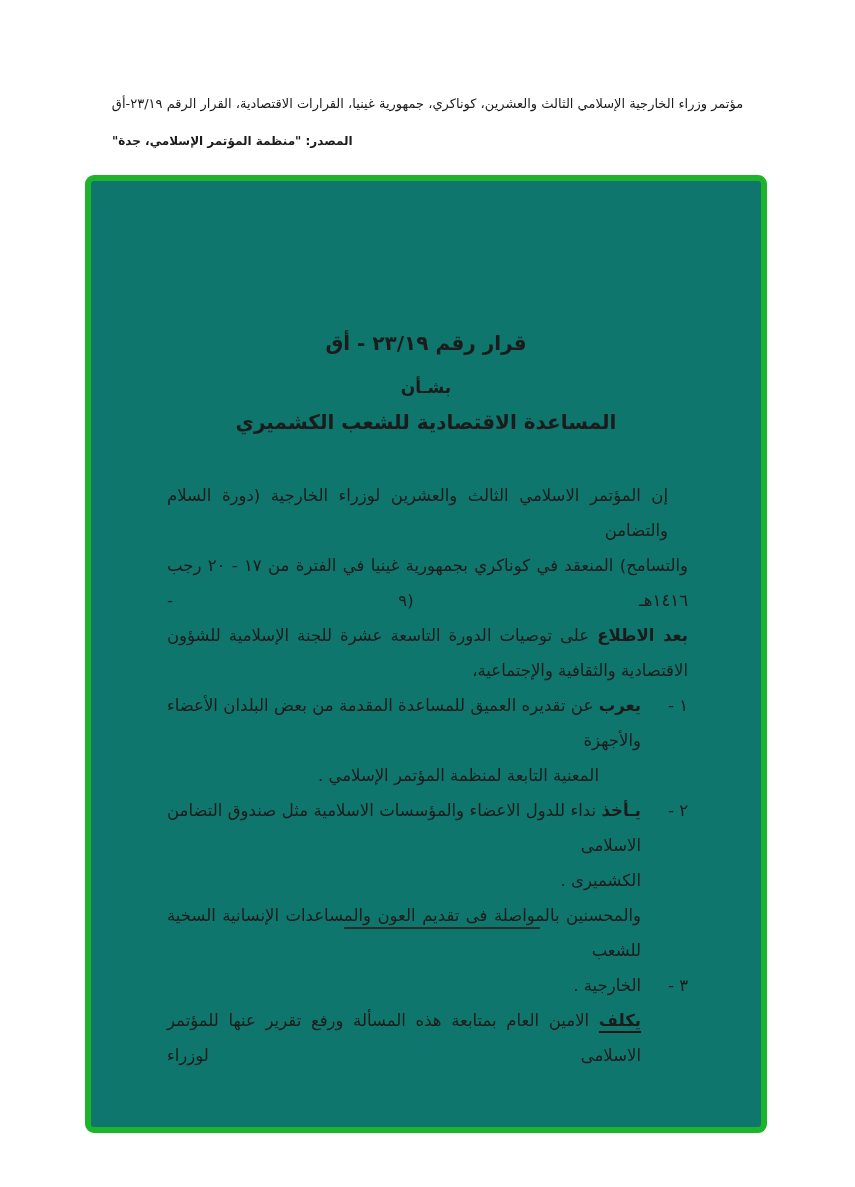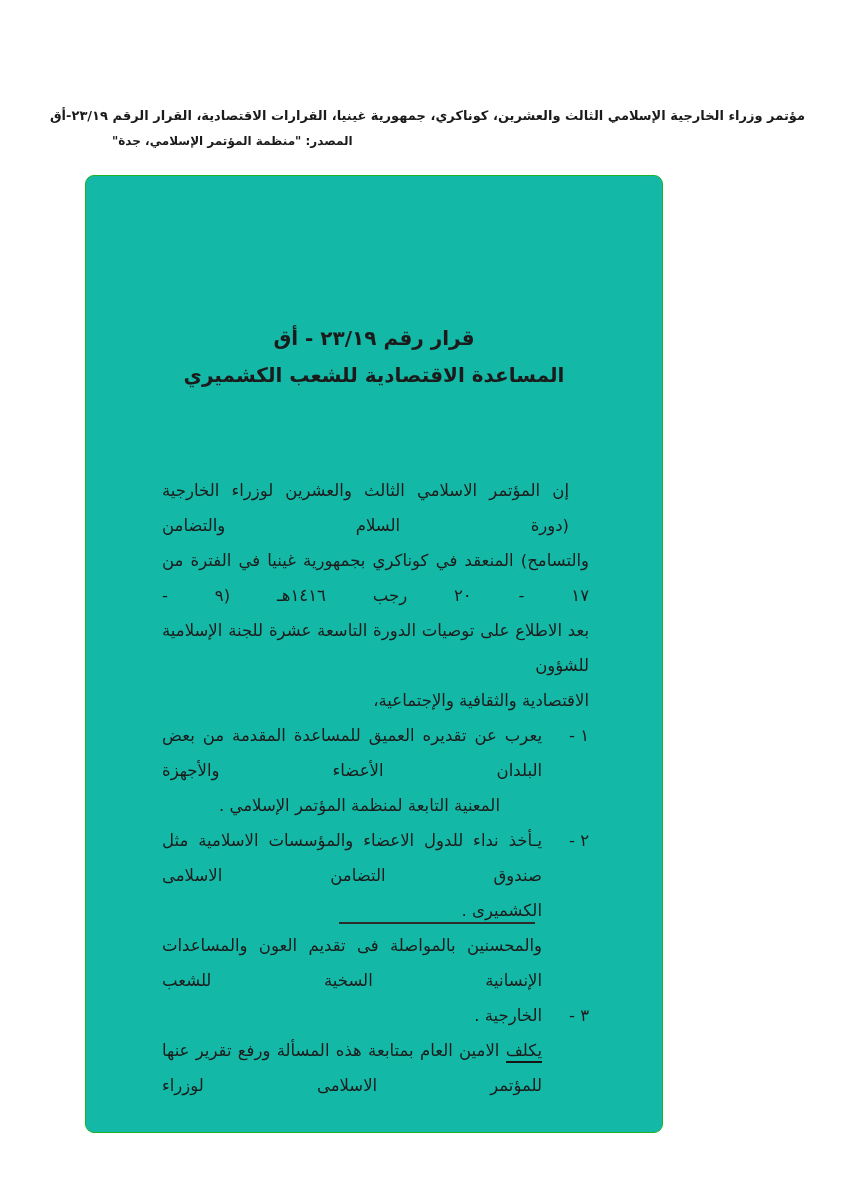--- a/index.html
+++ b/index.html
@@ -7,60 +7,60 @@
     position:relative;
     width:855px;height:1187px;
     background:#ffffff;
     direction:rtl;
     font-family:"DejaVu Sans", sans-serif;
     color:#1b1b1b;
     overflow:hidden;
   }
   
   .hdr1{
-    position:absolute;top:108px;left:0;right:0;
+    position:absolute;top:96px;left:0;right:0;
     text-align:center;
-    font-size:13px;font-weight:bold;
+    font-size:13px;font-weight:normal;
     letter-spacing:0;
     white-space:nowrap;
   }
   .hdr2{
     position:absolute;top:134px;left:112px;
     font-size:12px;font-weight:bold;
     white-space:nowrap;
   }
   
   .frame{
     position:absolute;left:85px;top:175px;
-    width:578px;height:958px;
+    width:682px;height:958px;
     box-sizing:border-box;
-    border:1px solid #737373;
+    border:6px solid #737373;
     border-radius:9px;
-    background:#14b8a6;
+    background:#0f766e;
   }
   
   .title-block{
     position:absolute;top:148px;left:0;right:0;
     text-align:center;
   }
   .t1{font-size:20px;font-weight:bold;line-height:28px;}
   .t2{font-size:17px;font-weight:bold;line-height:24px;margin-top:18px;}
   .t3{font-size:20px;font-weight:bold;line-height:28px;margin-top:9px;}
   
   .body-block{
     position:absolute;top:297px;right:73px;left:76px;
     font-size:16.5px;
     line-height:35px;
   }
   .ln{margin:0;}
   .just{text-align:justify;text-align-last:justify;}
   .ind-first{padding-right:20px;}
   .pr15{padding-right:15px;}
   .indr42{margin-right:42px;}
-  .lead{font-weight:normal;}
+  .lead{font-weight:bold;}
   .lead.u{border-bottom:2.5px solid #161616;padding-bottom:1px;}
   
   .item{display:flex;}
   .item .num{width:47px;flex:0 0 47px;white-space:nowrap;}
   .item .txt{flex:1 1 auto;min-width:0;}
   
   .divider{
     position:absolute;top:746px;left:253px;
     width:196px;height:0;
     border-top:2px solid #2c2c2c;
@@ -71,20 +71,21 @@
 
 <div class="page">
 
   <div class="hdr1">مؤتمر وزراء الخارجية الإسلامي الثالث والعشرين، كوناكري، جمهورية غينيا، القرارات الاقتصادية، القرار الرقم ٢٣/١٩-أق</div>
   <div class="hdr2">المصدر:  "منظمة المؤتمر الإسلامي، جدة"</div>
 
   <div class="frame" style="border-color:#1db32a">
 
     <div class="title-block">
       <div class="t1">قرار رقم ٢٣/١٩ - أق</div>
+      <div class="t2">بشـأن</div>
       <div class="t3">المساعدة الاقتصادية للشعب الكشميري</div>
     </div>
 
     <div class="body-block">
 
       <div class="ln just ind-first">إن المؤتمر الاسلامي الثالث والعشرين لوزراء الخارجية (دورة السلام والتضامن</div>
       <div class="ln just">والتسامح) المنعقد في كوناكري بجمهورية غينيا في الفترة من ١٧ - ٢٠ رجب ١٤١٦هـ (٩ -</div>
 
       <div class="ln just"><span class="lead">بعد الاطلاع</span>
         <span>على توصيات الدورة التاسعة عشرة للجنة الإسلامية للشؤون</span></div>

